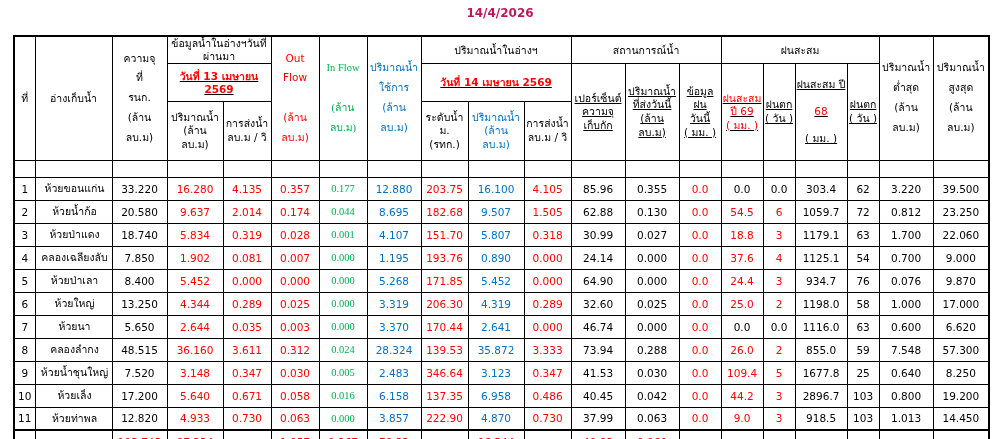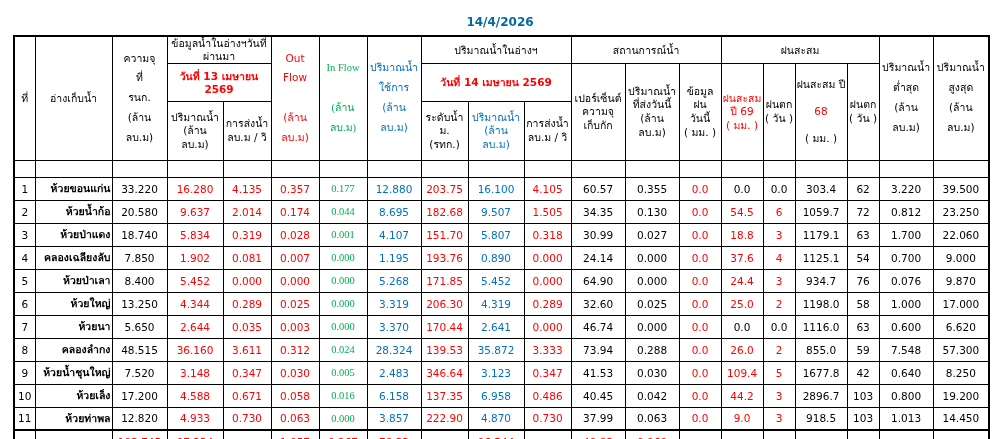--- a/index.html
+++ b/index.html
@@ -3,52 +3,52 @@
 <meta charset="utf-8">
 <style>
   * { margin:0; padding:0; box-sizing:border-box; }
   body { background:#ffffff; }
   .page {
     position:relative; width:1000px; height:439px; background:#ffffff;
     font-family:"DejaVu Sans","Liberation Sans",sans-serif;
     color:#000;
   }
   .title {
-    position:absolute; top:15px; left:0; width:1000px;
-    text-align:center; color:#0369a1; font-size:12px; font-weight:bold;
+    position:absolute; top:6px; left:0; width:1000px;
+    text-align:center; color:#be185d; font-size:12px; font-weight:bold;
   }
   .footer {
     position:absolute; top:444px; left:0; width:850px;
     text-align:center; color:#e05050; font-size:10px;
   }
   table.report {
     position:absolute; top:35px; left:13px;
     border-collapse:collapse; table-layout:fixed;
     border:2px solid #000; width:975px;
   }
   th, td {
     border:1px solid #000; text-align:center; vertical-align:middle;
     font-size:10.5px; padding:0 1px; overflow:hidden;
   }
   thead th { font-weight:normal; white-space:pre-line; line-height:1.25; }
   tr.hA { height:22px; }
-  tr.hB { height:21px; }
+  tr.hB { height:21px;text-decoration:underline; }
   tr.hC { height:41px; }
   tr.spacer { height:17px; }
   tbody tr.datarow { height:23px; }
   tr.totalrow { height:24px; }
   tr.totalrow td { border-top:2px solid #000; color:#ff0000; }
   th.multi { line-height:1.9; }   
   th.multi2 { line-height:1.3; }  
   .c-red { color:#ff0000; }
   .c-green { color:#00b050;font-family:Liberation Serif, serif; }
   .c-blue { color:#0070c0; }
   .c-black { color:#000000; }
   .bold { font-weight:bold; }
-  td.name { text-align:right; padding-left:3px;font-weight:bold; }
+  td.name { text-align:center; padding-left:3px; }
   .blockline { display:block; line-height:1.3; }
 </style>
 </head>
 <body>
 
 <div class="page">
   <div class="title">14/4/2026</div>
 
   <table class="report">
     <colgroup>
@@ -167,21 +167,21 @@
           <td class="c-black name">ห้วยขอนแก่น</td>
           <td class="c-black">33.220</td>
           <td class="c-red">16.280</td>
           <td class="c-red">4.135</td>
           <td class="c-red">0.357</td>
           <td class="c-green">0.177</td>
           <td class="c-blue">12.880</td>
           <td class="c-red">203.75</td>
           <td class="c-blue">16.100</td>
           <td class="c-red">4.105</td>
-          <td class="c-black">60.57</td>
+          <td class="c-black">85.96</td>
           <td class="c-black">0.355</td>
           <td class="c-red">0.0</td>
           <td class="c-black">0.0</td>
           <td class="c-black">0.0</td>
           <td class="c-black">303.4</td>
           <td class="c-black">62</td>
           <td class="c-black">3.220</td>
           <td class="c-black">39.500</td>
         </tr>
         <tr class="datarow">
@@ -189,21 +189,21 @@
           <td class="c-black name">ห้วยน้ำก้อ</td>
           <td class="c-black">20.580</td>
           <td class="c-red">9.637</td>
           <td class="c-red">2.014</td>
           <td class="c-red">0.174</td>
           <td class="c-green">0.044</td>
           <td class="c-blue">8.695</td>
           <td class="c-red">182.68</td>
           <td class="c-blue">9.507</td>
           <td class="c-red">1.505</td>
-          <td class="c-black">34.35</td>
+          <td class="c-black">62.88</td>
           <td class="c-black">0.130</td>
           <td class="c-red">0.0</td>
           <td class="c-red">54.5</td>
           <td class="c-red">6</td>
           <td class="c-black">1059.7</td>
           <td class="c-black">72</td>
           <td class="c-black">0.812</td>
           <td class="c-black">23.250</td>
         </tr>
         <tr class="datarow">
@@ -349,29 +349,29 @@
           <td class="c-blue">2.483</td>
           <td class="c-red">346.64</td>
           <td class="c-blue">3.123</td>
           <td class="c-red">0.347</td>
           <td class="c-black">41.53</td>
           <td class="c-black">0.030</td>
           <td class="c-red">0.0</td>
           <td class="c-red">109.4</td>
           <td class="c-red">5</td>
           <td class="c-black">1677.8</td>
-          <td class="c-black">42</td>
+          <td class="c-black">25</td>
           <td class="c-black">0.640</td>
           <td class="c-black">8.250</td>
         </tr>
         <tr class="datarow">
           <td class="c-black">10</td>
           <td class="c-black name">ห้วยเล็ง</td>
           <td class="c-black">17.200</td>
-          <td class="c-red">4.588</td>
+          <td class="c-red">5.640</td>
           <td class="c-red">0.671</td>
           <td class="c-red">0.058</td>
           <td class="c-green">0.016</td>
           <td class="c-blue">6.158</td>
           <td class="c-red">137.35</td>
           <td class="c-blue">6.958</td>
           <td class="c-red">0.486</td>
           <td class="c-black">40.45</td>
           <td class="c-black">0.042</td>
           <td class="c-red">0.0</td>

